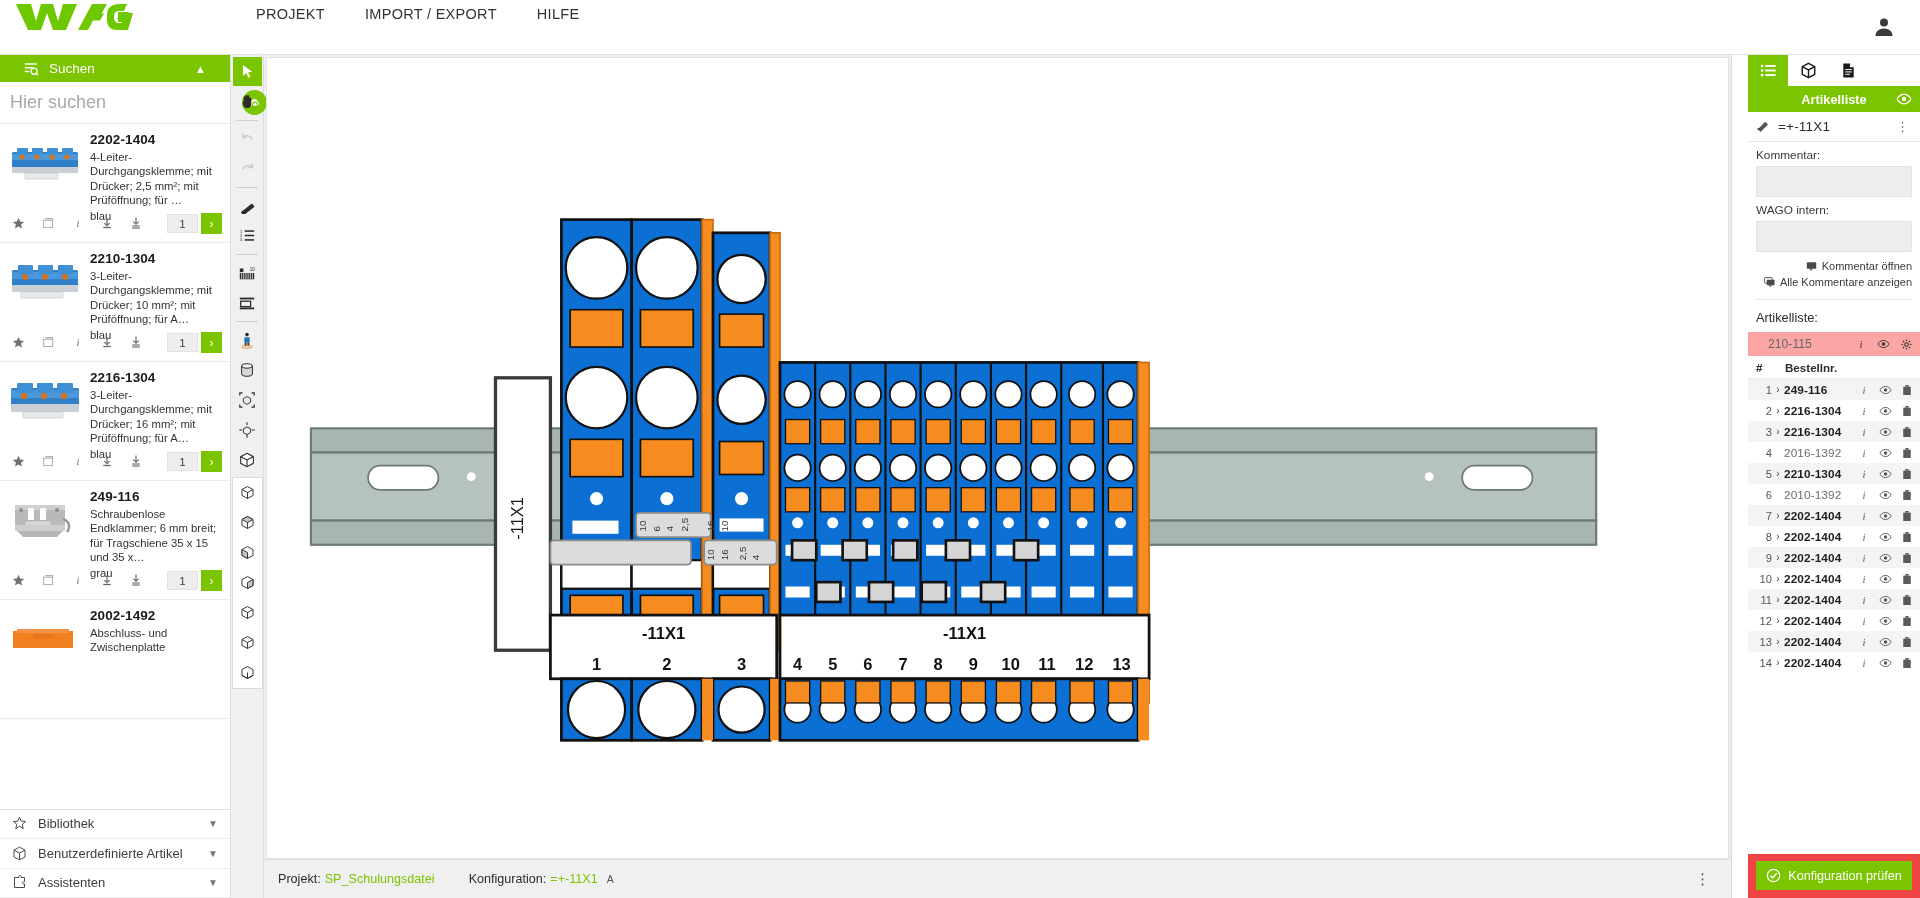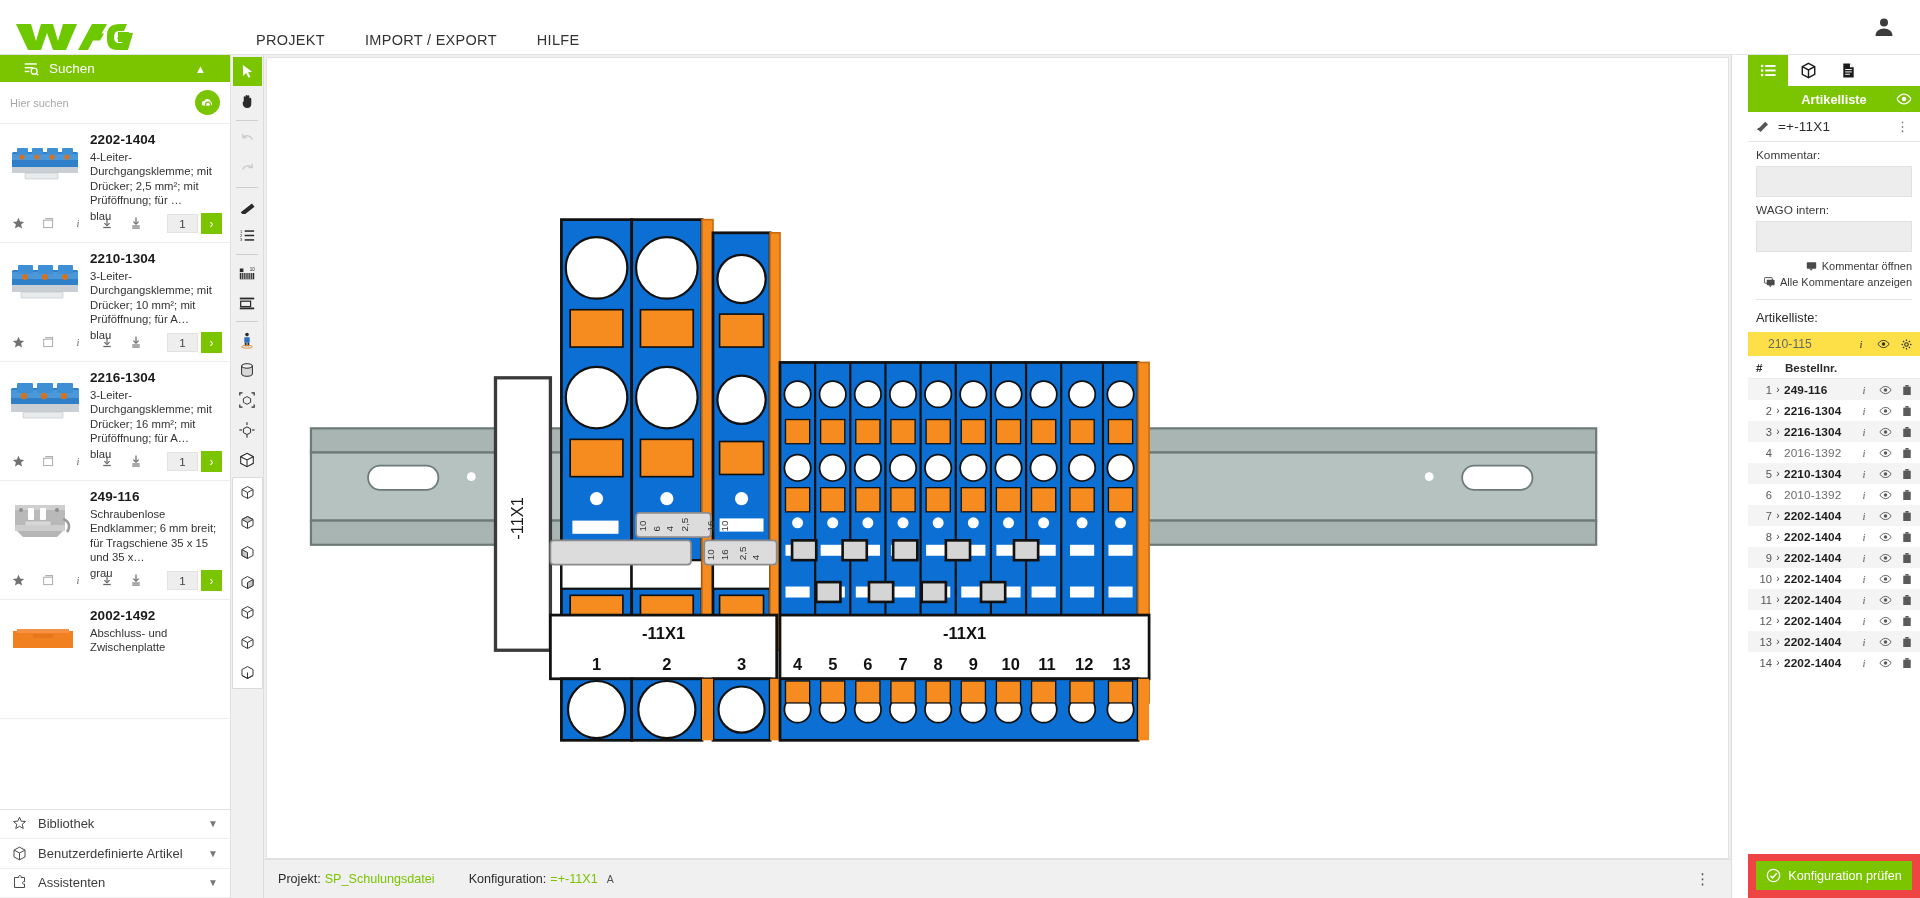--- a/index.html
+++ b/index.html
@@ -9,21 +9,21 @@
     font-family: "Liberation Sans", sans-serif;
     background: #ffffff;
     overflow: hidden;
     -webkit-font-smoothing: antialiased;
   }
   .app { position: relative; width: 1920px; height: 898px; display: flex; flex-direction: column; }
 
   
   .topbar {
     height: 55px; background: #fff; border-bottom: 1px solid #e3e3e3;
-    display: flex; align-items: flex-end; flex: 0 0 55px; position: relative; z-index: 40;
+    display: flex; align-items: flex-start; flex: 0 0 55px; position: relative; z-index: 40;
   }
   .logo { margin-left: 14px; width: 125px; height: 34px; display: block; }
   .topnav { display: flex; align-items: center; margin-left: 115px; gap: 36px; }
   .topnav a {
     font-size: 14.5px; letter-spacing: .3px; color: #333; text-decoration: none;
     font-weight: 400; padding: 6px 2px; cursor: pointer;
   }
   .user-btn {
     position: absolute; right: 22px; top: 50%; transform: translateY(-50%);
     width: 28px; height: 28px; cursor: pointer; display: flex; align-items: center; justify-content: center;
@@ -41,21 +41,21 @@
     background: #7ac400; height: 27px; display: flex; align-items: center;
     padding: 0 24px; color: #fff; flex: 0 0 27px; cursor: pointer;
   }
   .search-header .sh-label { font-size: 13.5px; margin-left: 10px; flex: 1; }
   .search-header .chev { font-size: 11px; }
   .search-box {
     height: 42px; flex: 0 0 42px; display: flex; align-items: center;
     padding: 0 10px; border-bottom: 1px solid #ececec; position: relative; background: #fff;
   }
   .search-box input {
-    flex: 1; border: 0; outline: 0; font-size: 11px; color: #9b9b9b;
+    flex: 1; border: 0; outline: 0; font-size: 18px; color: #9b9b9b;
     font-family: "Liberation Sans", sans-serif; background: transparent;
   }
   .search-box input::placeholder { color: #a8a8a8; }
   .search-cloud-btn {
     width: 25px; height: 25px; border-radius: 50%; background: #7ac400;
     display: flex; align-items: center; justify-content: center; cursor: pointer; flex: 0 0 25px;
   }
 
   .results { flex: 1; overflow: hidden; min-height: 0; background: #fff; }
   .result-item {
@@ -152,21 +152,21 @@
   .rp-section { padding: 6px 8px 0 8px; }
   .rp-label { font-size: 11.8px; color: #3a3a3a; margin-bottom: 4px; }
   .rp-field { height: 31px; background: #ededed; border: 1px solid #e2e2e2; margin-bottom: 6px; }
   .rp-link {
     font-size: 11px; color: #3a3a3a; text-align: right; padding: 2px 8px 2px 0;
     cursor: pointer; display: flex; align-items: center; justify-content: flex-end; gap: 5px;
   }
   .rp-div { height: 1px; background: #e4e4e4; margin: 9px 8px 0 8px; }
   .rp-listtitle { font-size: 12.8px; color: #2b2b2b; padding: 10px 8px 7px 8px; }
   .rp-featured {
-    display: flex; align-items: center; height: 24px; background: #fde047;
+    display: flex; align-items: center; height: 24px; background: #fca5a5;
     padding: 0 8px 0 20px; font-size: 12.2px; color: #666;
   }
   .rp-featured .fi-acts { margin-left: auto; display: flex; align-items: center; gap: 11px; }
   .rp-thead {
     display: flex; align-items: center; height: 23px; padding: 0 8px;
     font-size: 11.6px; color: #2b2b2b; font-weight: 700; border-bottom: 1px solid #ececec;
   }
   .rp-thead .c-num { width: 17px; }
   .rp-thead .c-ord { margin-left: 12px; }
   .rp-rows { flex: 1; overflow: hidden; min-height: 0; }

